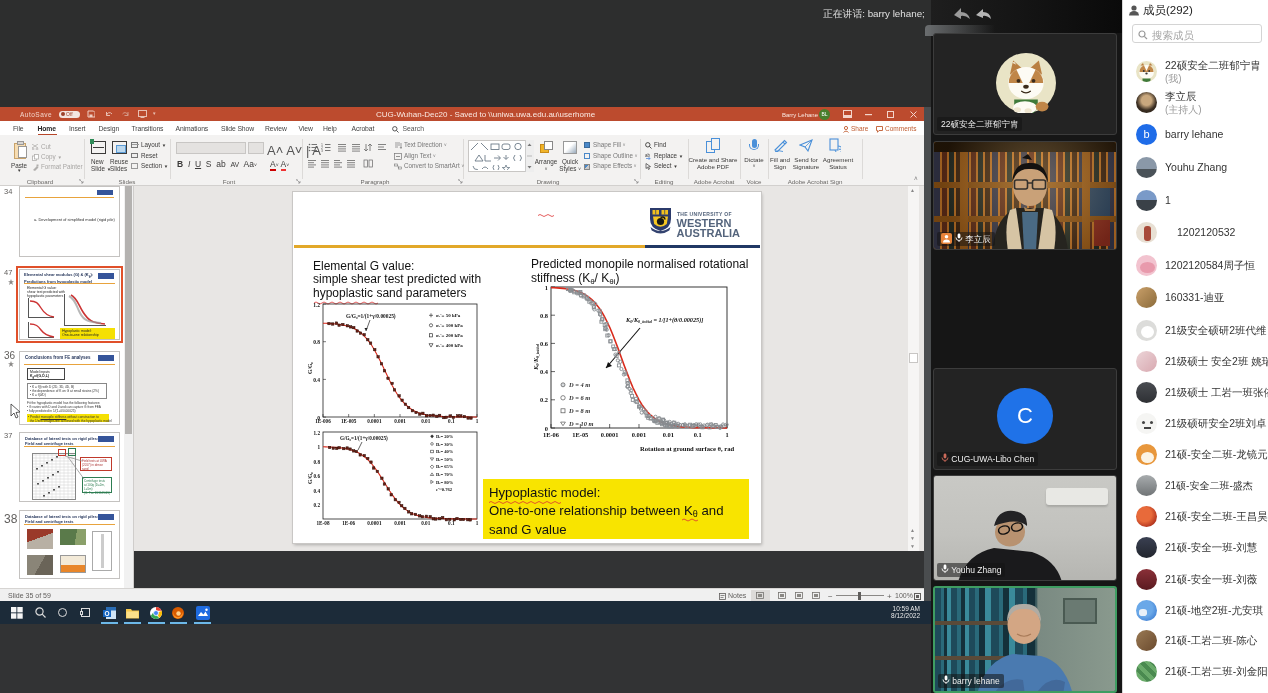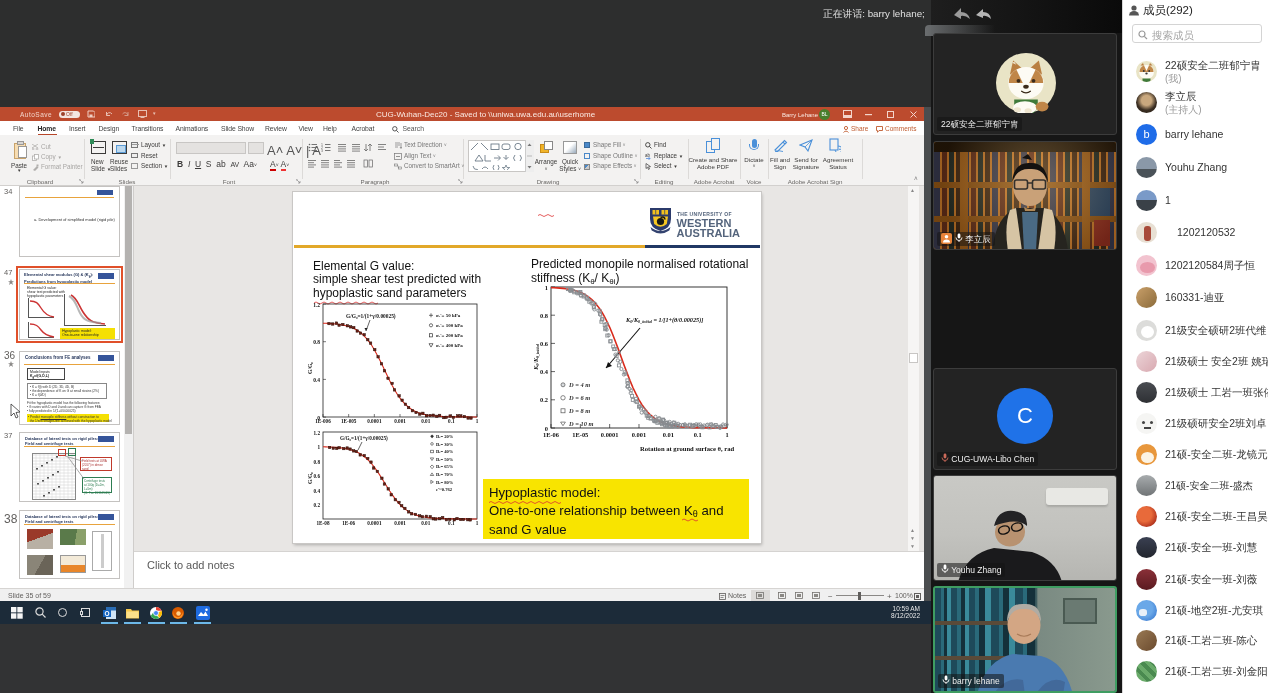--- a/index.html
+++ b/index.html
@@ -428,23 +428,20 @@
       <div class="ab" style="left:72px;top:20px;width:20px;height:40px;border:1px solid #aaa">
         <div class="ab" style="left:8px;top:2px;width:3px;height:34px;background:#ccc"></div>
       </div>
     </div>
     <div class="ab" style="left:124px;top:186px;width:9px;height:402px;background:#f1f1f1"></div>
     <div class="ab" style="left:125px;top:186px;width:7px;height:248px;background:#b4b2b0"></div>
     <svg class="ab" style="left:10px;top:403px" width="12" height="16">
       <path d="M1,1 L1,13 L4,10 L6,15 L8,14 L6,9.5 L10,9 Z" fill="#fff" stroke="#333" stroke-width="0.8"></path>
     </svg>
     <div class="ab" style="left:134px;top:186px;width:790px;height:365px;background:#e8e6e4"></div>
-    <div class="ab" style="left:134px;top:551px;width:790px;height:37px;background:#fff;border-top:1px solid #d5d3d1">
-      <div class="tx" style="left:13px;top:7px;font-size:11px;color:#595959">Click to add notes</div>
-    </div>
     <div class="ab" style="left:908px;top:186px;width:11px;height:365px;background:#f6f5f4"></div>
     <div class="ab" style="left:909px;top:353px;width:9px;height:10px;background:#fff;border:1px solid #c8c6c4"></div>
     <div class="tx" style="left:910px;top:187px;font-size:5px;color:#888">▲</div>
     <div class="tx" style="left:910px;top:527px;font-size:5px;color:#888">▲</div>
     <div class="tx" style="left:910px;top:535px;font-size:5px;color:#888">▼</div>
     <div class="tx" style="left:910px;top:543px;font-size:5px;color:#888">▼</div>
     <div class="ab" style="left:293px;top:192px;width:468px;height:351px;background:#fff;box-shadow:0 0 0 1px #c9c7c5,1px 2px 3px rgba(0,0,0,.25)"></div>
 <svg class="ab" style="left:648px;top:206px" width="115" height="32">
  <path d="M2,2 h21 v11 q0,9 -10.5,12 q-10.5,-3 -10.5,-12 Z" fill="#2b3a6b"></path>
  <rect x="4.5" y="4" width="6.5" height="4.5" fill="#f2c11e"></rect>

